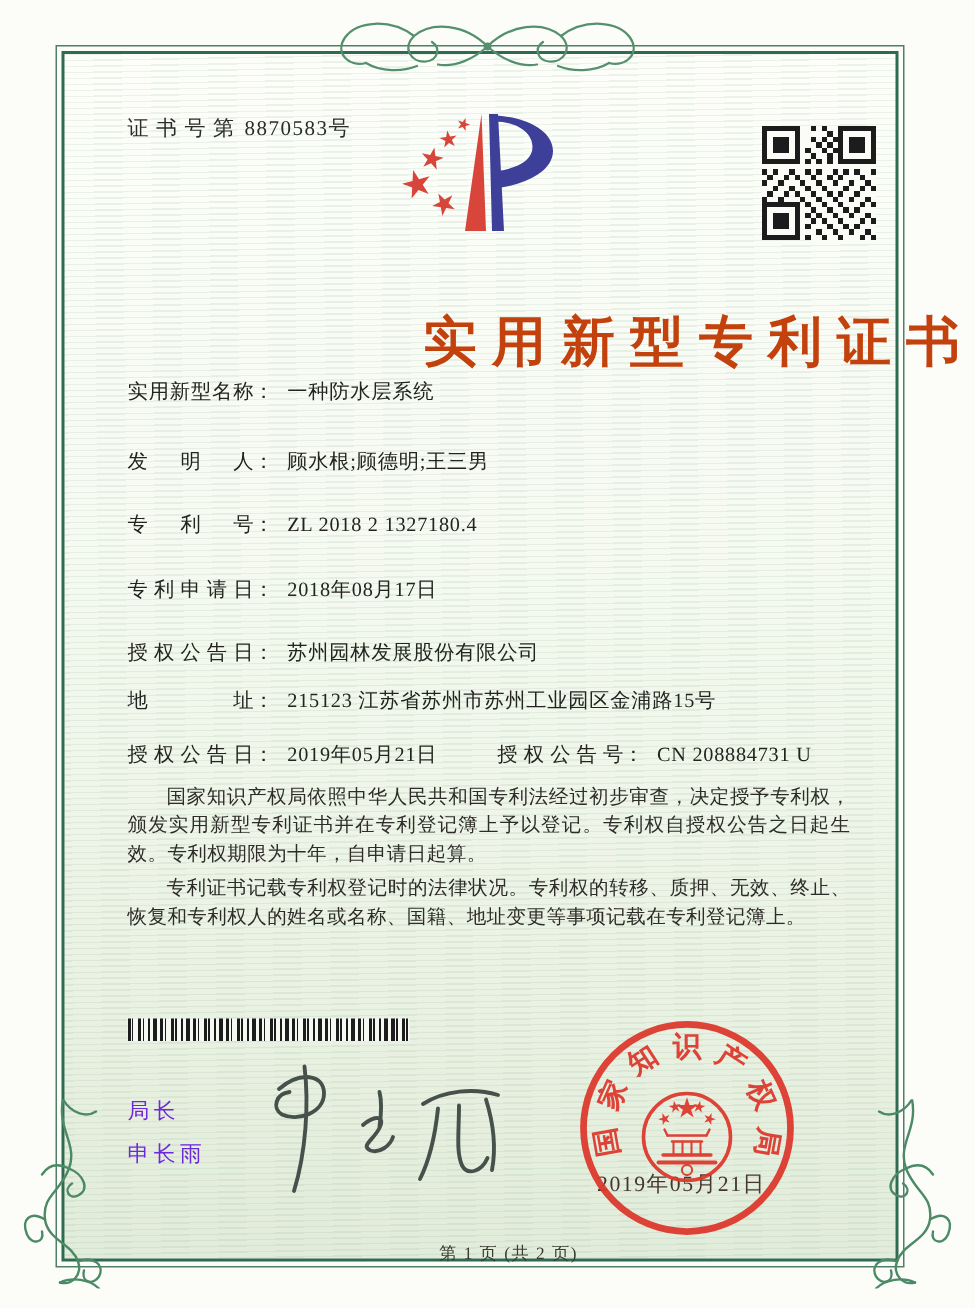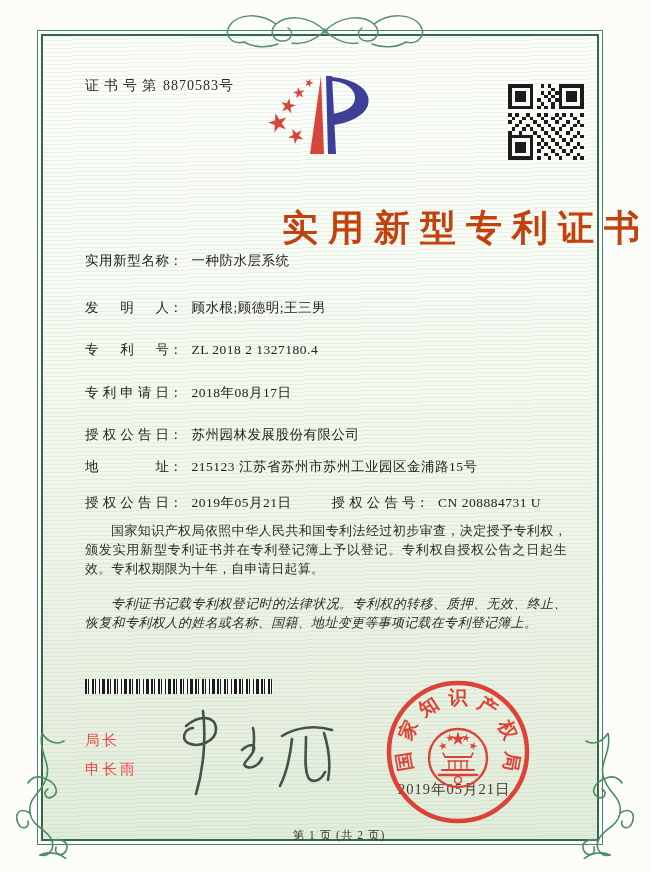--- a/index.html
+++ b/index.html
@@ -59,34 +59,34 @@
     vertical-align:bottom;
   }
   .fvalue{margin-left:9px;letter-spacing:0.5px;}
   .grant2{margin-left:40px;}
 
   .bodytext{
     margin:0;margin-top:9px;
     font-size:13px;line-height:19px;color:#2e2c28;
     text-align:justify;text-indent:2em;letter-spacing:0.3px;
   }
-  .bodytext + .bodytext{margin-top:16px;font-style:italic;}
+  .bodytext + .bodytext{margin-top:4px;}
 
   .barcode{
     position:absolute;left:85px;top:679px;width:188px;height:15px;
     background:repeating-linear-gradient(90deg,
       #1c1c1c 0 2px,#f6f8f2 2px 3px,
       #1c1c1c 3px 4px,#f6f8f2 4px 7px,
       #1c1c1c 7px 9px,#f6f8f2 9px 10px,
       #1c1c1c 10px 11px,#f6f8f2 11px 14px,
       #1c1c1c 14px 15px,#f6f8f2 15px 17px,
       #1c1c1c 17px 20px,#f6f8f2 20px 22px);
   }
 
-  .signoff{position:absolute;left:85px;top:731px;font-size:14.5px;color:#ef4444;letter-spacing:3px;}
+  .signoff{position:absolute;left:85px;top:731px;font-size:14.5px;color:#6d28d9;letter-spacing:3px;}
   .signoff .name{display:block;margin-top:10px;}
   .signature{position:absolute;left:156px;top:706px;width:190px;height:92px;}
 
   .seal{position:absolute;left:383px;top:677px;width:150px;height:150px;opacity:0.93;}
   .sealdate{
     position:absolute;left:398px;top:780px;width:140px;
     font-size:14.5px;color:#45372f;letter-spacing:1px;white-space:nowrap;
   }
 
   .footer{

